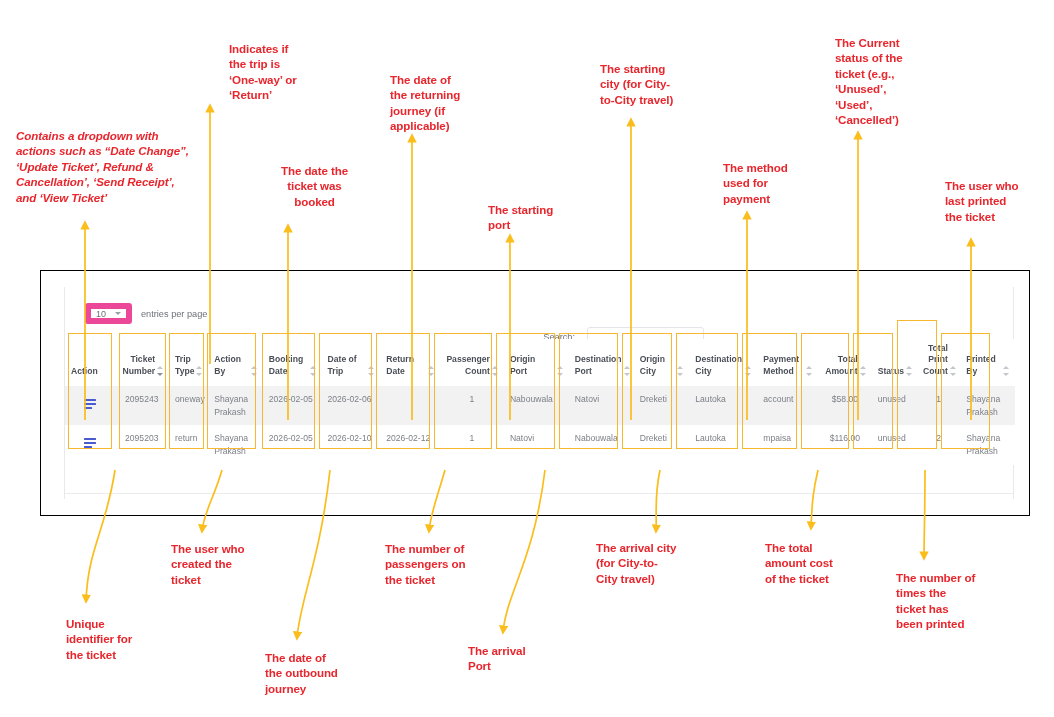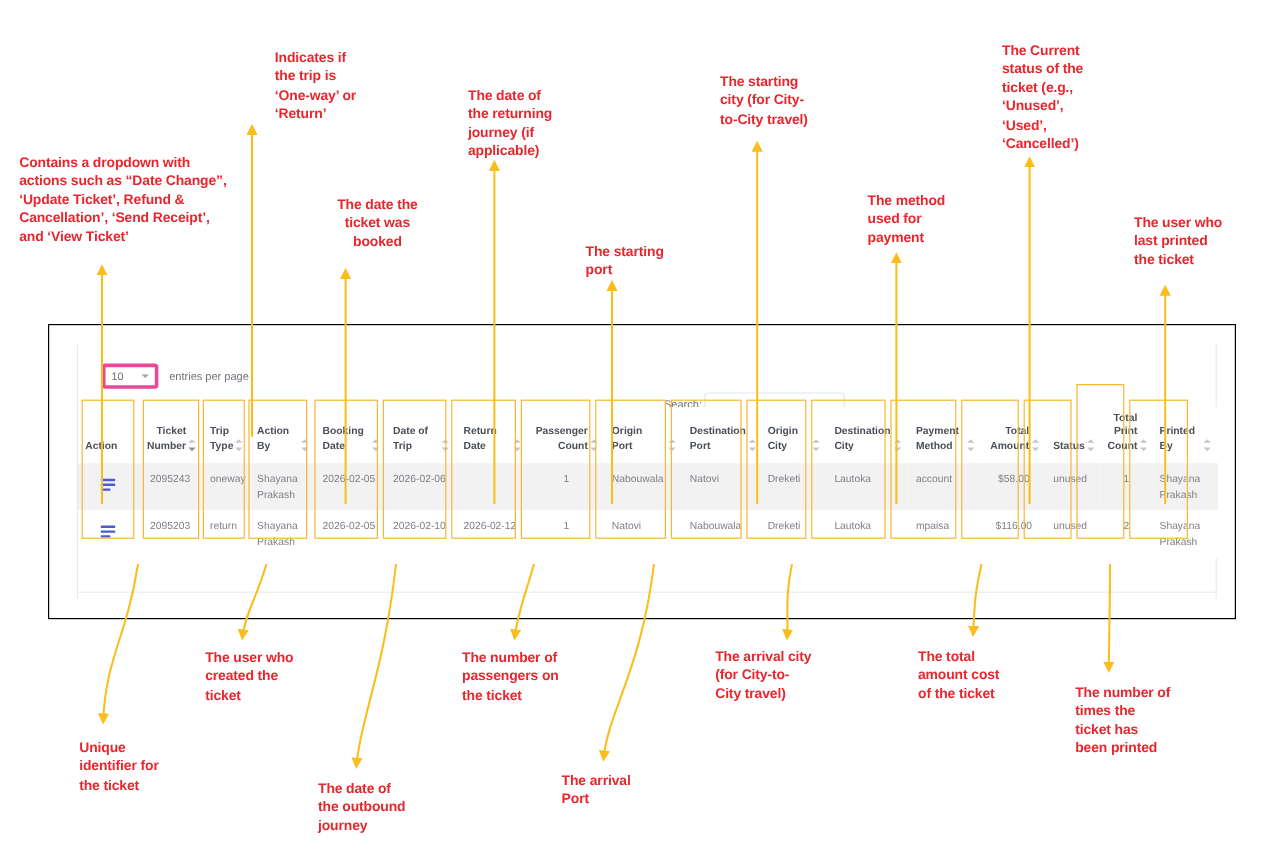--- a/index.html
+++ b/index.html
@@ -48,34 +48,34 @@
   }
   .toolbar{
     position:absolute;left:0;top:0;width:100%;height:62px;
   }
   .len-wrap{
     position:absolute;left:20px;top:16px;
     display:flex;align-items:center;gap:9px;
   }
   .len-select{
     width:47px;height:21px;
-    border:3px solid #ec4899;border-radius:3px;
+    border:6px solid #ec4899;border-radius:3px;
     background:#fff;
     display:flex;align-items:center;justify-content:space-between;
     padding:0 5px;box-sizing:border-box;
     font-size:9px;color:#6b6f76;
   }
   .len-select .chev{
     width:0;height:0;border-left:3.2px solid transparent;border-right:3.2px solid transparent;
     border-top:3.6px solid #9aa0a6;
   }
   .len-label{font-size:9.2px;color:#6d7178;}
   .search-wrap{
     position:absolute;right:309px;top:40px;
-    display:flex;align-items:center;gap:2px;
+    display:flex;align-items:center;gap:12px;
   }
   .search-label{font-size:9.2px;color:#6d7178;}
   .search-box{
     width:111px;height:16px;
     border:1px solid #e4e5e9;border-radius:3px;background:#fff;
   }
 
   
   table{
     position:absolute;left:0;top:52px;
@@ -446,21 +446,21 @@
       <path d="M 330 470 C 320 560, 300 600, 297 638"></path>
       <path d="M 445 470 C 437 498, 431 512, 429 531"></path>
       <path d="M 545 470 C 534 560, 507 592, 503 632"></path>
       <path d="M 660 470 C 654 498, 657 512, 656 531"></path>
       <path d="M 818 470 C 812 495, 812 508, 811 528"></path>
       <path d="M 925 470 C 925 512, 924 540, 924 558"></path>
     </g>
   </svg>
 
   <div id="anno-layer">
-      <div class="anno" style="left: 16px; top: 128px; width: 200px;">Contains a dropdown with
+      <div class="anno" style="left: 16px; top: 128px; width: 200px; font-style: italic;">Contains a dropdown with
 actions such as “Date Change”,
 ‘Update Ticket’, Refund &amp;
 Cancellation’, ‘Send Receipt’,
 and ‘View Ticket’</div>
       <div class="anno" style="left: 193px; top: 41px; width: 100px; margin-left: 36px;">Indicates if
 the trip is
 ‘One-way’ or
 ‘Return’</div>
       <div class="anno" style="left: 267px; top: 163px; width: 95px; text-align: center;">The date the
 ticket was

